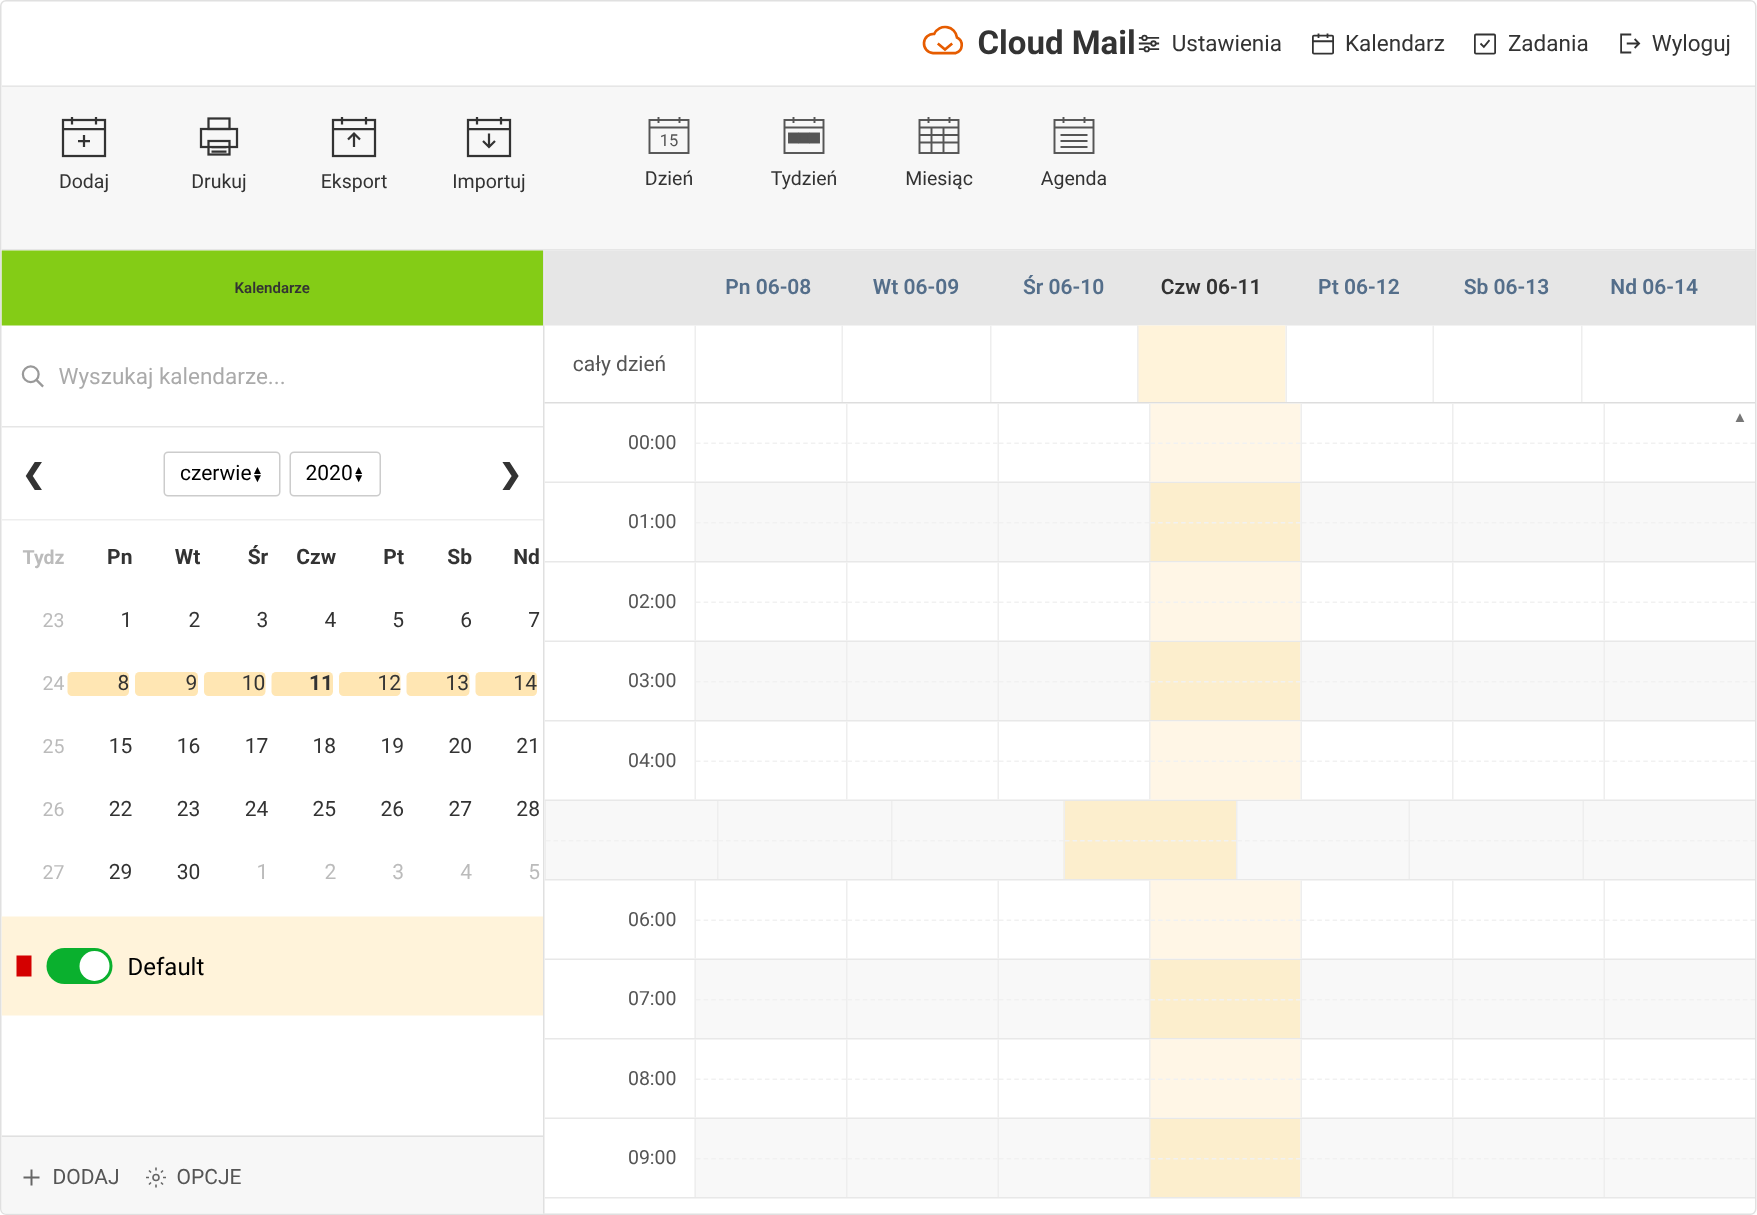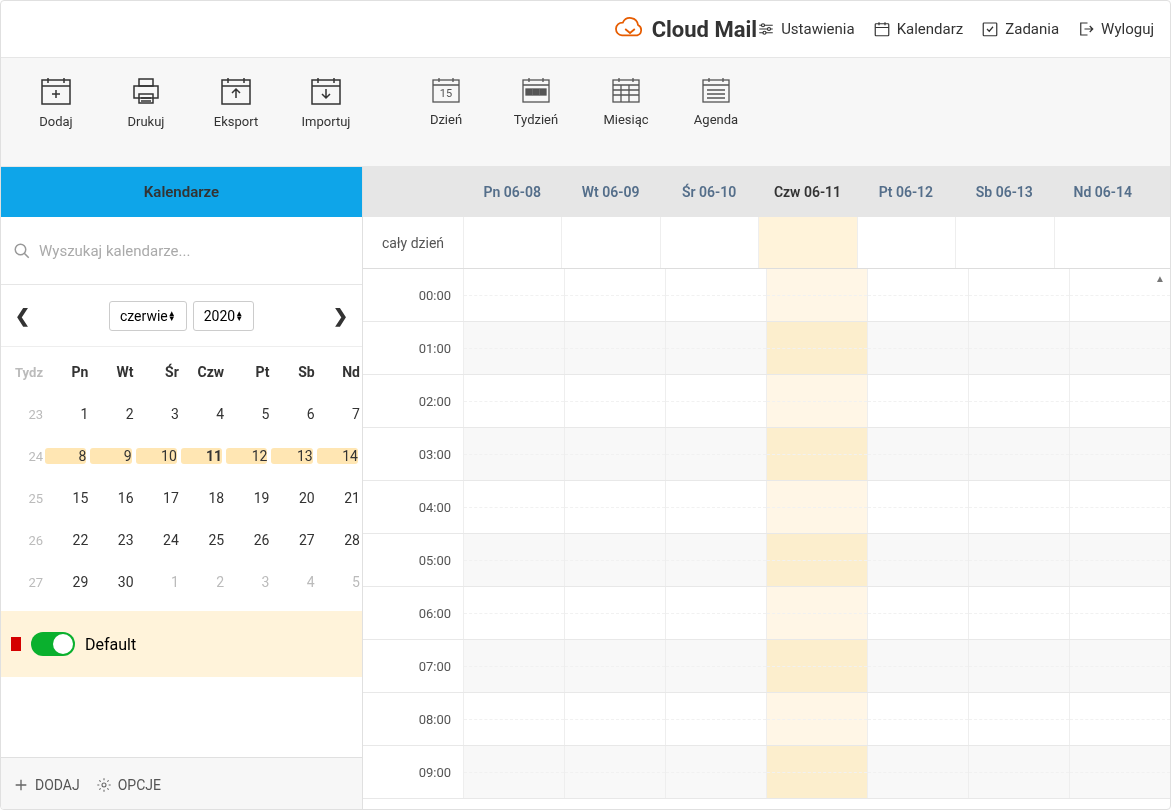--- a/index.html
+++ b/index.html
@@ -9,21 +9,21 @@
 .logo svg{width:32px;height:24px}
 .top-nav{display:flex;gap:18px}
 .top-nav-item{display:flex;align-items:center;gap:6px;font-size:15px;color:#333;cursor:pointer}
 .top-nav-item svg{width:18px;height:18px}
 .toolbar{height:110px;background:#f7f7f7;display:flex;align-items:flex-start;padding:18px 0 0 10px;gap:0;border-top:1px solid #e6e6e6;border-bottom:1px solid #e6e6e6}
 .tool{display:flex;flex-direction:column;align-items:center;gap:8px;width:90px;cursor:pointer;font-size:13px;color:#333}
 .tool svg{width:32px;height:30px}
 .tool.alt svg{width:30px;height:28px}
 .main{display:flex;height:calc(810px - 56px - 110px)}
 .sidebar{width:362px;display:flex;flex-direction:column;border-right:1px solid #e0e0e0}
-.sb-header{height:50px;background:#0ea5e9;display:flex;align-items:center;justify-content:center;font-size:15px;font-weight:600;color:#333}
+.sb-header{height:50px;background:#84cc16;display:flex;align-items:center;justify-content:center;font-size:10px;font-weight:600;color:#333}
 .search-row{height:68px;display:flex;align-items:center;padding:0 12px;gap:8px;border-bottom:1px solid #e6e6e6}
 .search-row svg{width:18px;height:18px;color:#888}
 .search-input{flex:1;border:none;outline:none;font-size:15px;color:#333}
 .search-input::placeholder{color:#aaa}
 .nav-month{height:62px;display:flex;align-items:center;justify-content:space-between;padding:0 14px;border-bottom:1px solid #eee}
 .nav-month .chev{cursor:pointer;font-size:18px;font-weight:700;color:#333}
 .selects{display:flex;gap:6px}
 .sel{border:1px solid #ccc;border-radius:3px;padding:6px 10px;font-size:14px;display:flex;align-items:center;gap:0;cursor:pointer;background:#fff}
 .sel .sort{display:inline-flex;flex-direction:column;line-height:5px;font-size:8px}
 .minical{padding:4px 2px 8px 2px}
@@ -357,21 +357,20 @@
           <div class="hour-label">04:00</div>
           <div class="hour-slot"></div>
           <div class="hour-slot"></div>
           <div class="hour-slot"></div>
           <div class="hour-slot today"></div>
           <div class="hour-slot"></div>
           <div class="hour-slot"></div>
           <div class="hour-slot"></div>
         </div>
         <div class="hour-row">
-          <div class="hour-label">05:00</div>
           <div class="hour-slot halt"></div>
           <div class="hour-slot halt"></div>
           <div class="hour-slot halt"></div>
           <div class="hour-slot today halt"></div>
           <div class="hour-slot halt"></div>
           <div class="hour-slot halt"></div>
           <div class="hour-slot halt"></div>
         </div>
         <div class="hour-row">
           <div class="hour-label">06:00</div>

